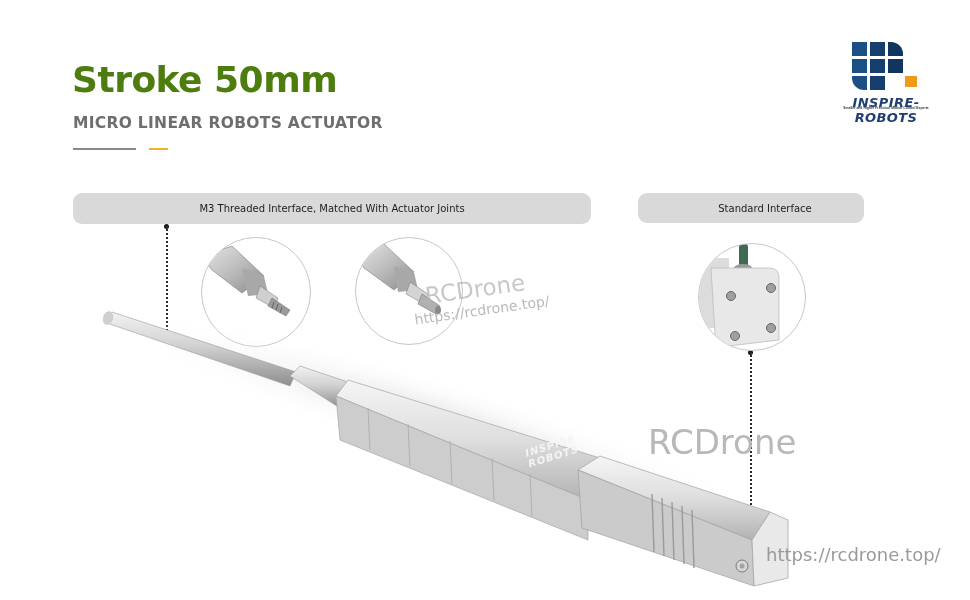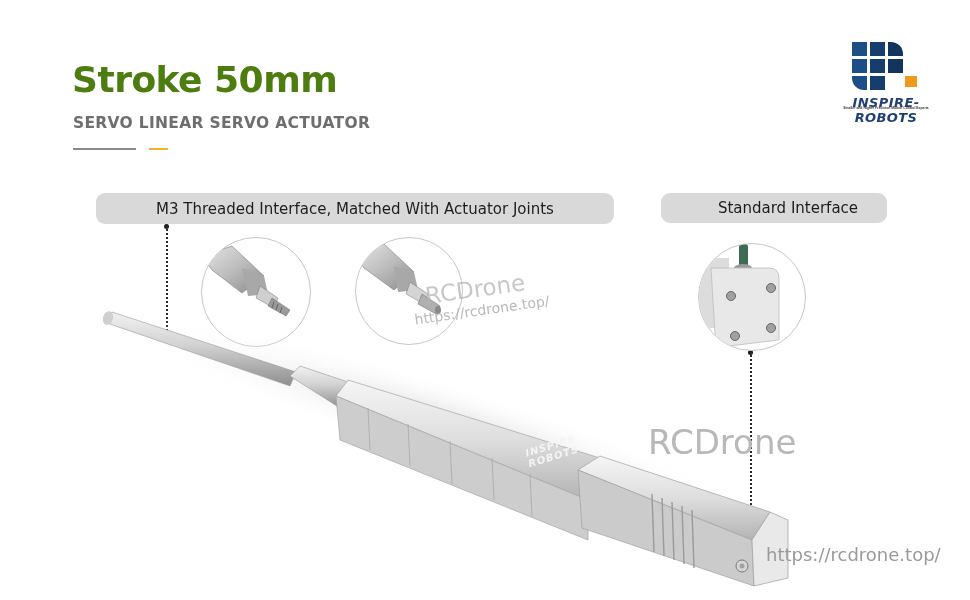--- a/index.html
+++ b/index.html
@@ -11,37 +11,37 @@
   .rule-gray { position: absolute; left: 73px; top: 148px; width: 63px; height: 2px; background: #8a8a8a; }
   .rule-gold { position: absolute; left: 149px; top: 148px; width: 19px; height: 2px; background: #f0b429; }
 
   .logo { position: absolute; left: 836px; top: 40px; width: 100px; height: 75px; }
   .logo .grid { position: absolute; left: 16px; top: 2px; width: 52px; height: 50px; }
   .logo .cell { position: absolute; width: 15px; height: 14px; background: #1c4f86; }
   .logo .sq { position: absolute; left: 69px; top: 36px; width: 12px; height: 11px; background: #ef9a1a; }
   .logo-name { position: absolute; left: 0; top: 55px; width: 100px; text-align: center; font-family: "DejaVu Sans", sans-serif; font-weight: bold; font-style: italic; font-size: 13px; color: #1f3e73; letter-spacing: 0.4px; }
   .logo-tag { position: absolute; left: 0; top: 66px; width: 100px; text-align: center; font-size: 3.4px; color: #333; font-weight: bold; white-space: nowrap; }
 
-  .pill { position: absolute; background: #d9d9d9; border-radius: 9px; font-family: "DejaVu Sans", sans-serif; color: #1d1d1d; font-size: 15px; white-space: nowrap; display: flex; align-items: center; justify-content: center; margin-left: 23px; }
+  .pill { position: absolute; background: #d9d9d9; border-radius: 9px; font-family: "DejaVu Sans", sans-serif; color: #1d1d1d; font-size: 10px; white-space: nowrap; display: flex; align-items: center; justify-content: center; }
   .pill-left { left: 73px; top: 193px; width: 518px; height: 31px; }
   .pill-right { left: 638px; top: 193px; width: 226px; height: 30px; padding-left: 28px; }
 
   .leader { position: absolute; width: 0; border-left: 2px dotted #2a2a2a; }
   .dot { position: absolute; width: 5px; height: 5px; border-radius: 50%; background: #1a1a1a; }
 
   .circle { position: absolute; border-radius: 50%; border: 1px solid #c7c7c7; background: #ffffff; overflow: hidden; }
 
   .wm { position: absolute; color: #b5b5b5; font-family: "DejaVu Sans", sans-serif; white-space: nowrap; }
   .wm-url-big { font-size: 18px; color: #9a9a9a; }
 </style>
 </head>
 <body>
 
 <div class="title">Stroke 50mm</div>
-<div class="subtitle">SERVO LINEAR SERVO ACTUATOR</div>
+<div class="subtitle">MICRO LINEAR ROBOTS ACTUATOR</div>
 <div class="rule-gray"></div>
 <div class="rule-gold"></div>
 
 <div class="logo">
   <div class="grid">
     <div class="cell" style="left:0;top:0;"></div>
     <div class="cell" style="left:18px;top:0;background:#153e6e;"></div>
     <div class="cell" style="left:36px;top:0;background:#12355f;border-top-right-radius:12px;"></div>
     <div class="cell" style="left:0;top:17px;"></div>
     <div class="cell" style="left:18px;top:17px;background:#153e6e;"></div>

